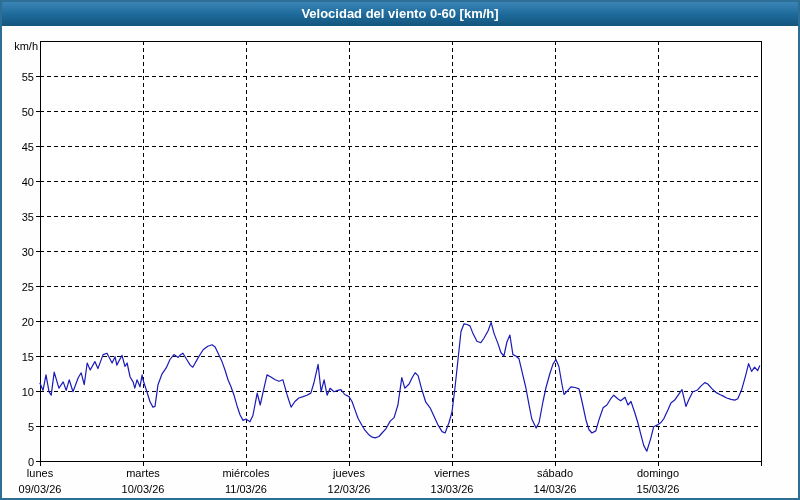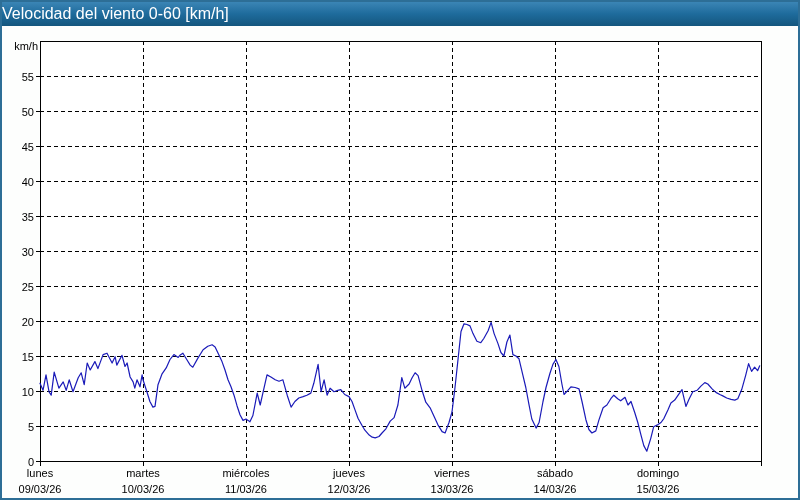--- a/index.html
+++ b/index.html
@@ -2,23 +2,23 @@
 <html><head>
 <meta charset="utf-8">
 <style>
   html,body{margin:0;padding:0;background:#e8e8e8;}
   .window{
     width:800px;height:500px;box-sizing:border-box;
     border:2px solid #2d6e96;background:#fdfefd;position:relative;
     font-family:"Liberation Sans",sans-serif;overflow:hidden;
   }
   .titlebar{
-    height:24px;line-height:24px;
+    height:24px;line-height:24px;text-align:center;
     background:linear-gradient(180deg,#3b85b5 0%,#1e6b9c 50%,#14567e 100%);
-    color:#ffffff;font-size:16px;font-weight:normal;
+    color:#ffffff;font-size:13px;font-weight:bold;
   }
   .chart-wrap{position:absolute;left:0;top:24px;right:0;bottom:0;}
   svg{display:block;}
   svg text{fill:#000000;font-size:11px;font-family:"Liberation Sans",sans-serif;}
 </style>
 </head>
 <body>
 
 <div class="window">
   <div class="titlebar">

